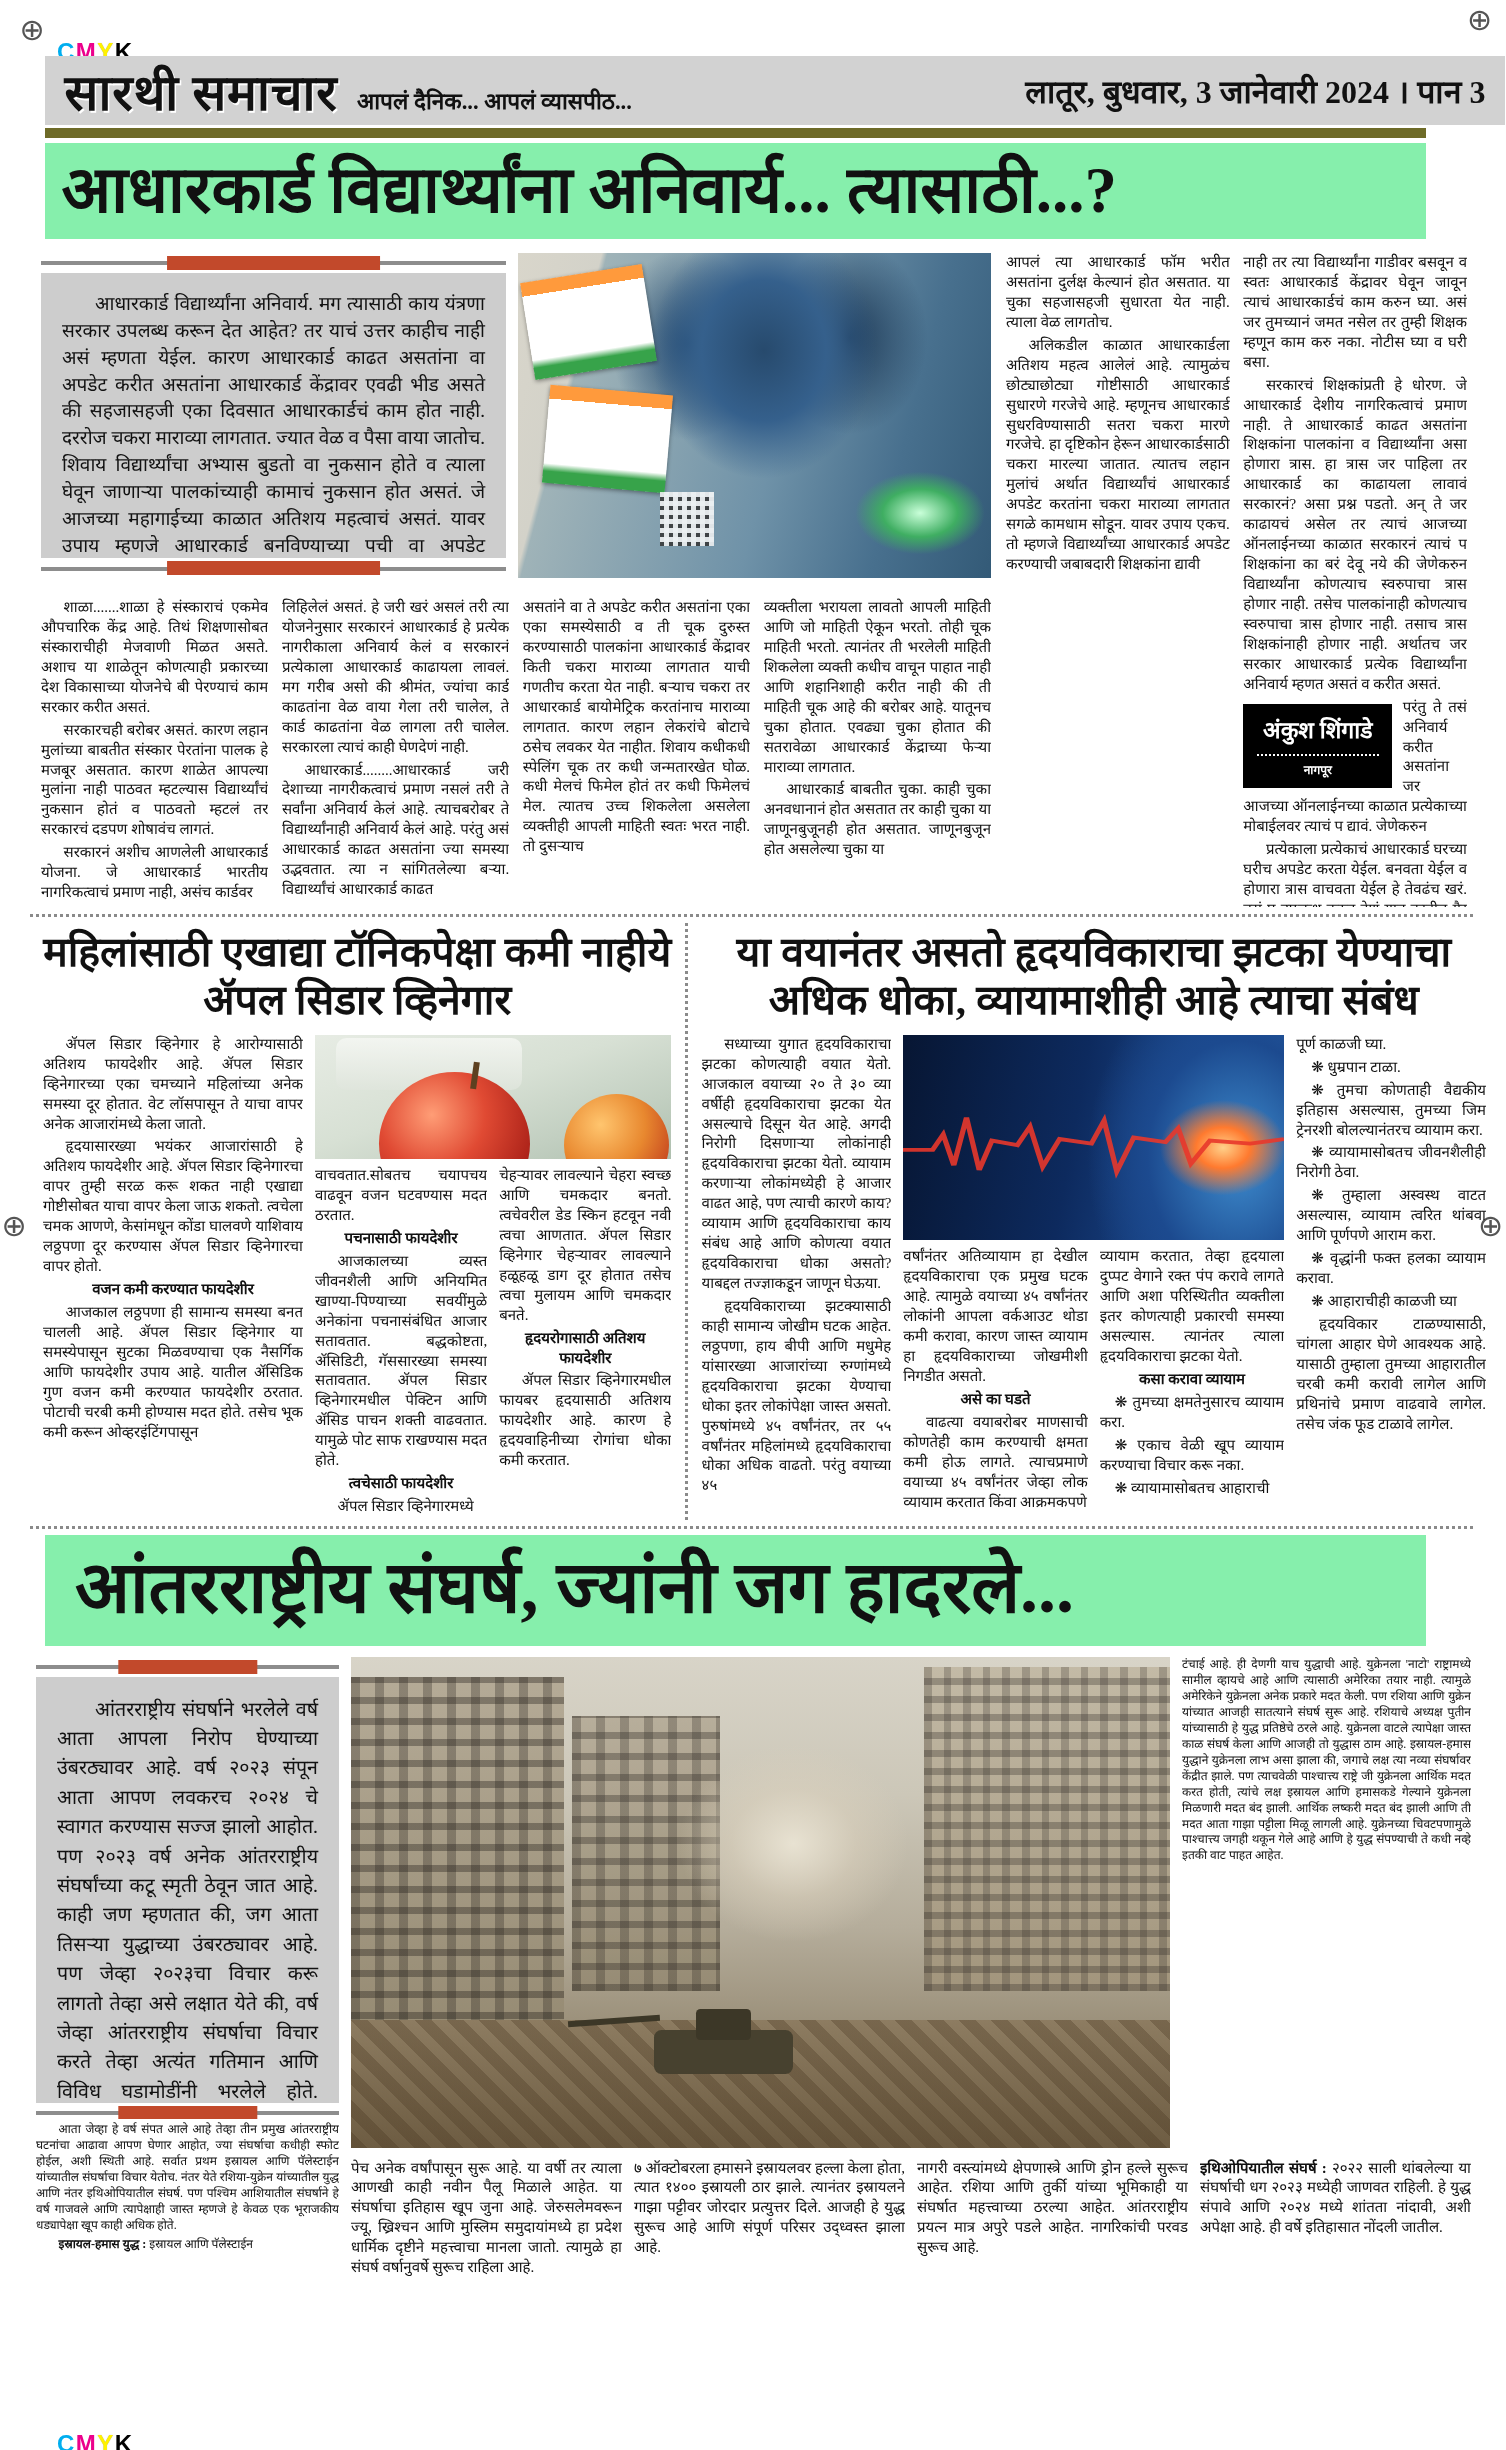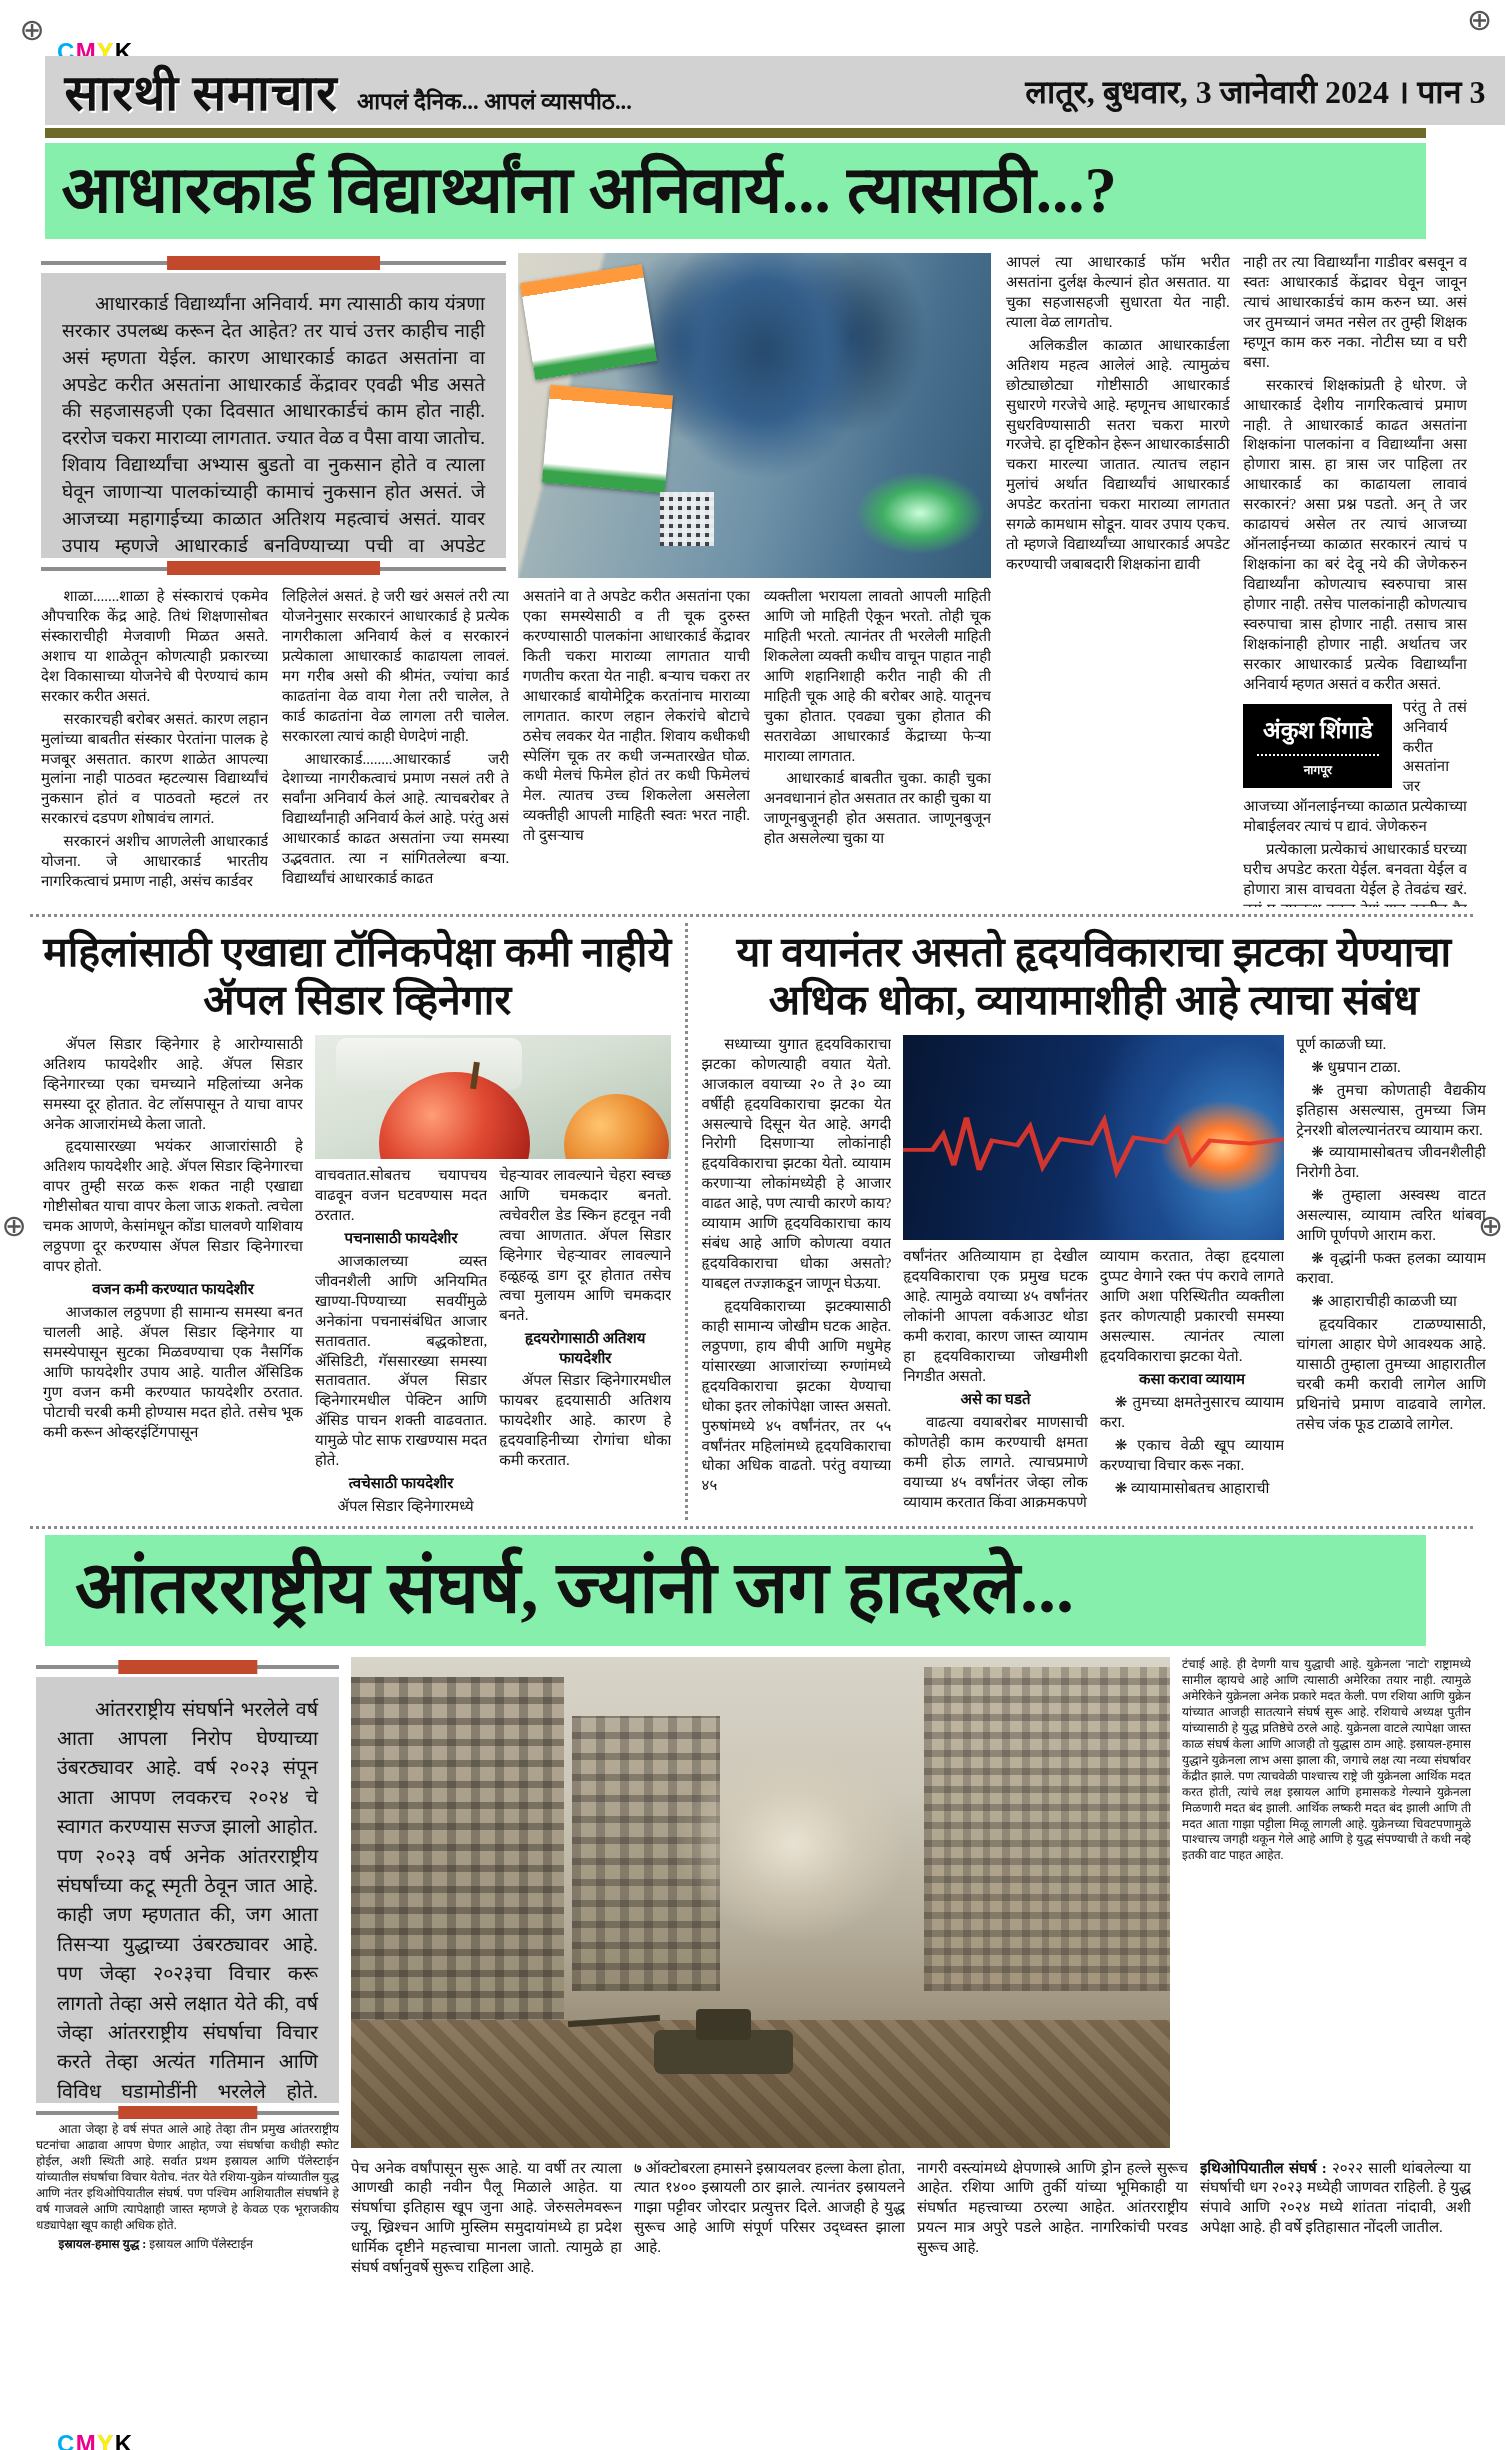--- a/index.html
+++ b/index.html
@@ -45,21 +45,21 @@
       radial-gradient(83px 53px at 85% 80%, #c9ffd9 0%, #3fae62 45%, rgba(30,80,50,0) 78%),
       radial-gradient(113px 128px at 52% 30%, #274a6d 0%, #35608c 55%, rgba(0,0,0,0) 100%),
       radial-gradient(98px 121px at 70% 26%, #1d3a58 0%, rgba(0,0,0,0) 80%),
       radial-gradient(90px 113px at 36% 28%, #20456b 0%, rgba(0,0,0,0) 85%),
       linear-gradient(105deg,#d9d6cb 0%,#d3d2c9 15%,#9fb3b8 16%,#6f92a8 55%,#48708e 78%,#335a77 100%);}
   .cardA,.cardB{position:absolute;width:26%;height:30%;background:linear-gradient(180deg,#ff9a3c 0 14%,#ffffff 14% 80%,#37a34a 88% 100%);box-shadow:0 1.5px 4.5px rgba(0,0,0,.4);}
   .cardA{left:2%;top:6%;transform:rotate(-9deg);}
   .cardB{left:6%;top:42%;transform:rotate(5deg);}
   .qr{position:absolute;left:30%;bottom:10%;width:54px;height:54px;opacity:.85;
       background-image:repeating-linear-gradient(0deg,#1c1c1c 0 4.5px,#f2f2f2 4.5px 9px),repeating-linear-gradient(90deg,#1c1c1c 0 4.5px,#f2f2f2 4.5px 9px);background-blend-mode:screen;}
-  .a1row2{display:flex;gap:13.6px;margin-top:9px;height:310px;}
+  .a1row2{display:flex;gap:13.6px;margin-top:20px;height:310px;}
   .a1row2 > div{flex:1;overflow:hidden;}
   .a1right{flex:1;display:flex;gap:13.6px;}
   .a1right > div{flex:1;overflow:hidden;}
   .author-box{float:left;width:149px;background:#000;color:#fff;text-align:center;padding:12px 4.5px 9px 4.5px;margin:6px 10.5px 6px 0;box-sizing:border-box;}
   .author-name{font-size:23px;font-weight:bold;white-space:nowrap;}
   .author-div{border-top:2.3px dotted #fff;margin:7.5px 9px;}
   .author-city{font-size:12px;font-weight:bold;}
   .clearp{clear:left;}
   
   .dotted{position:absolute;border-top:3px dotted #8a8a8a;height:0;}

